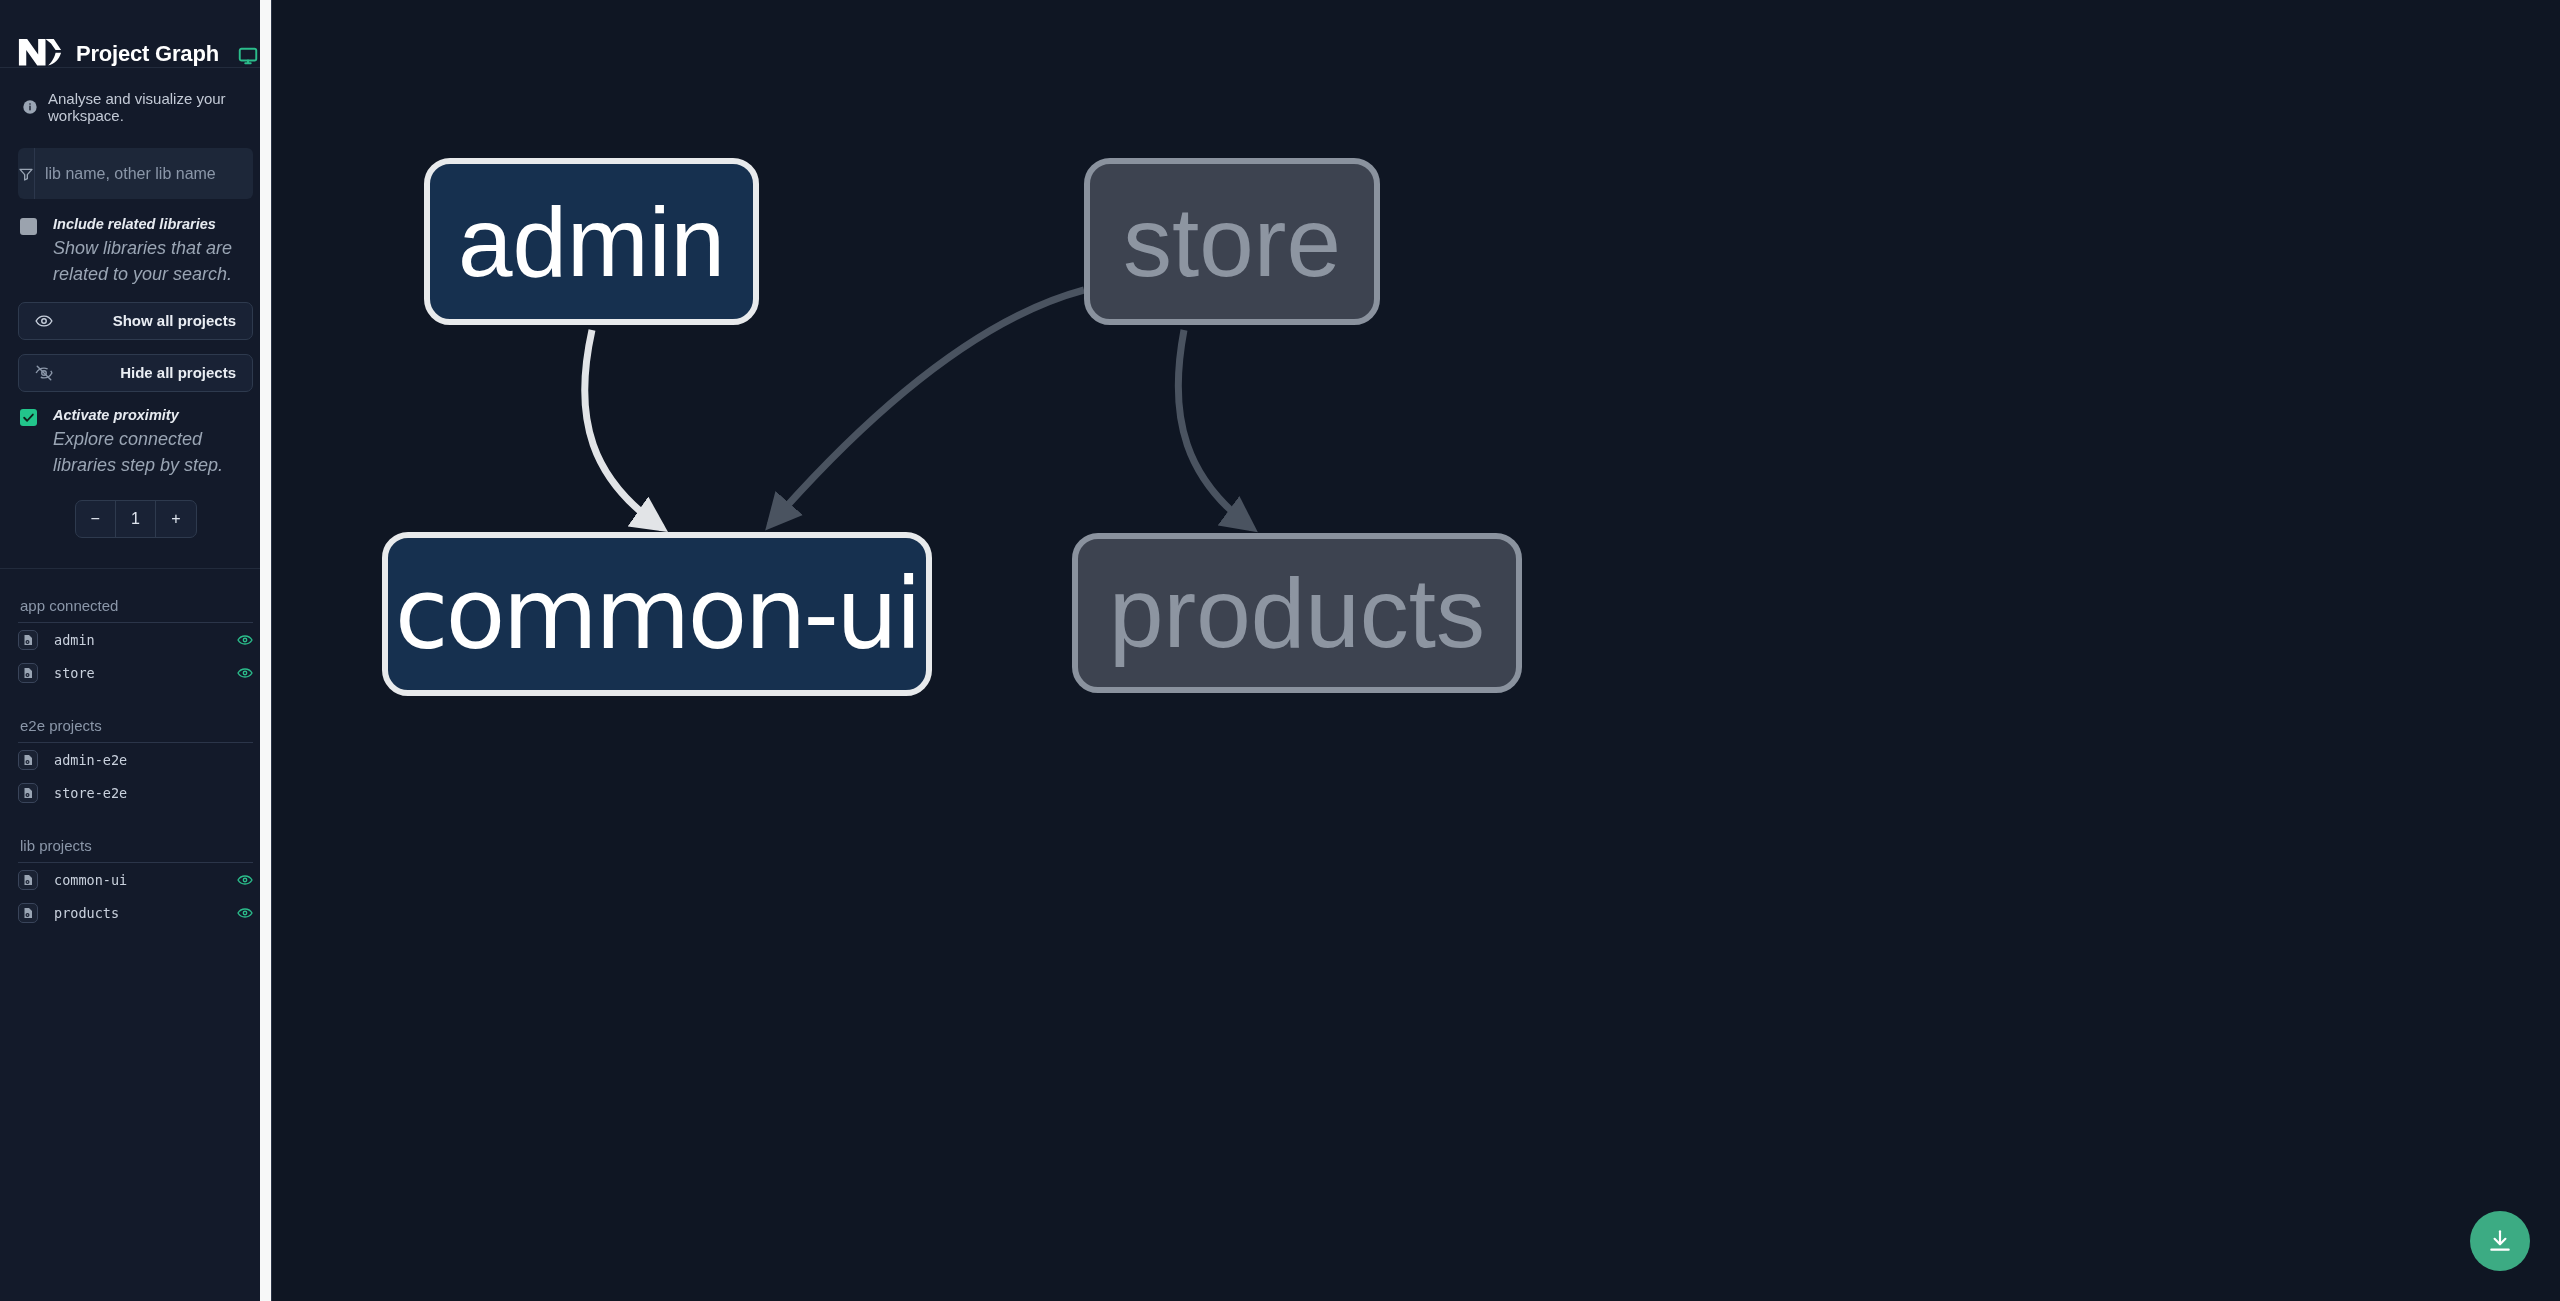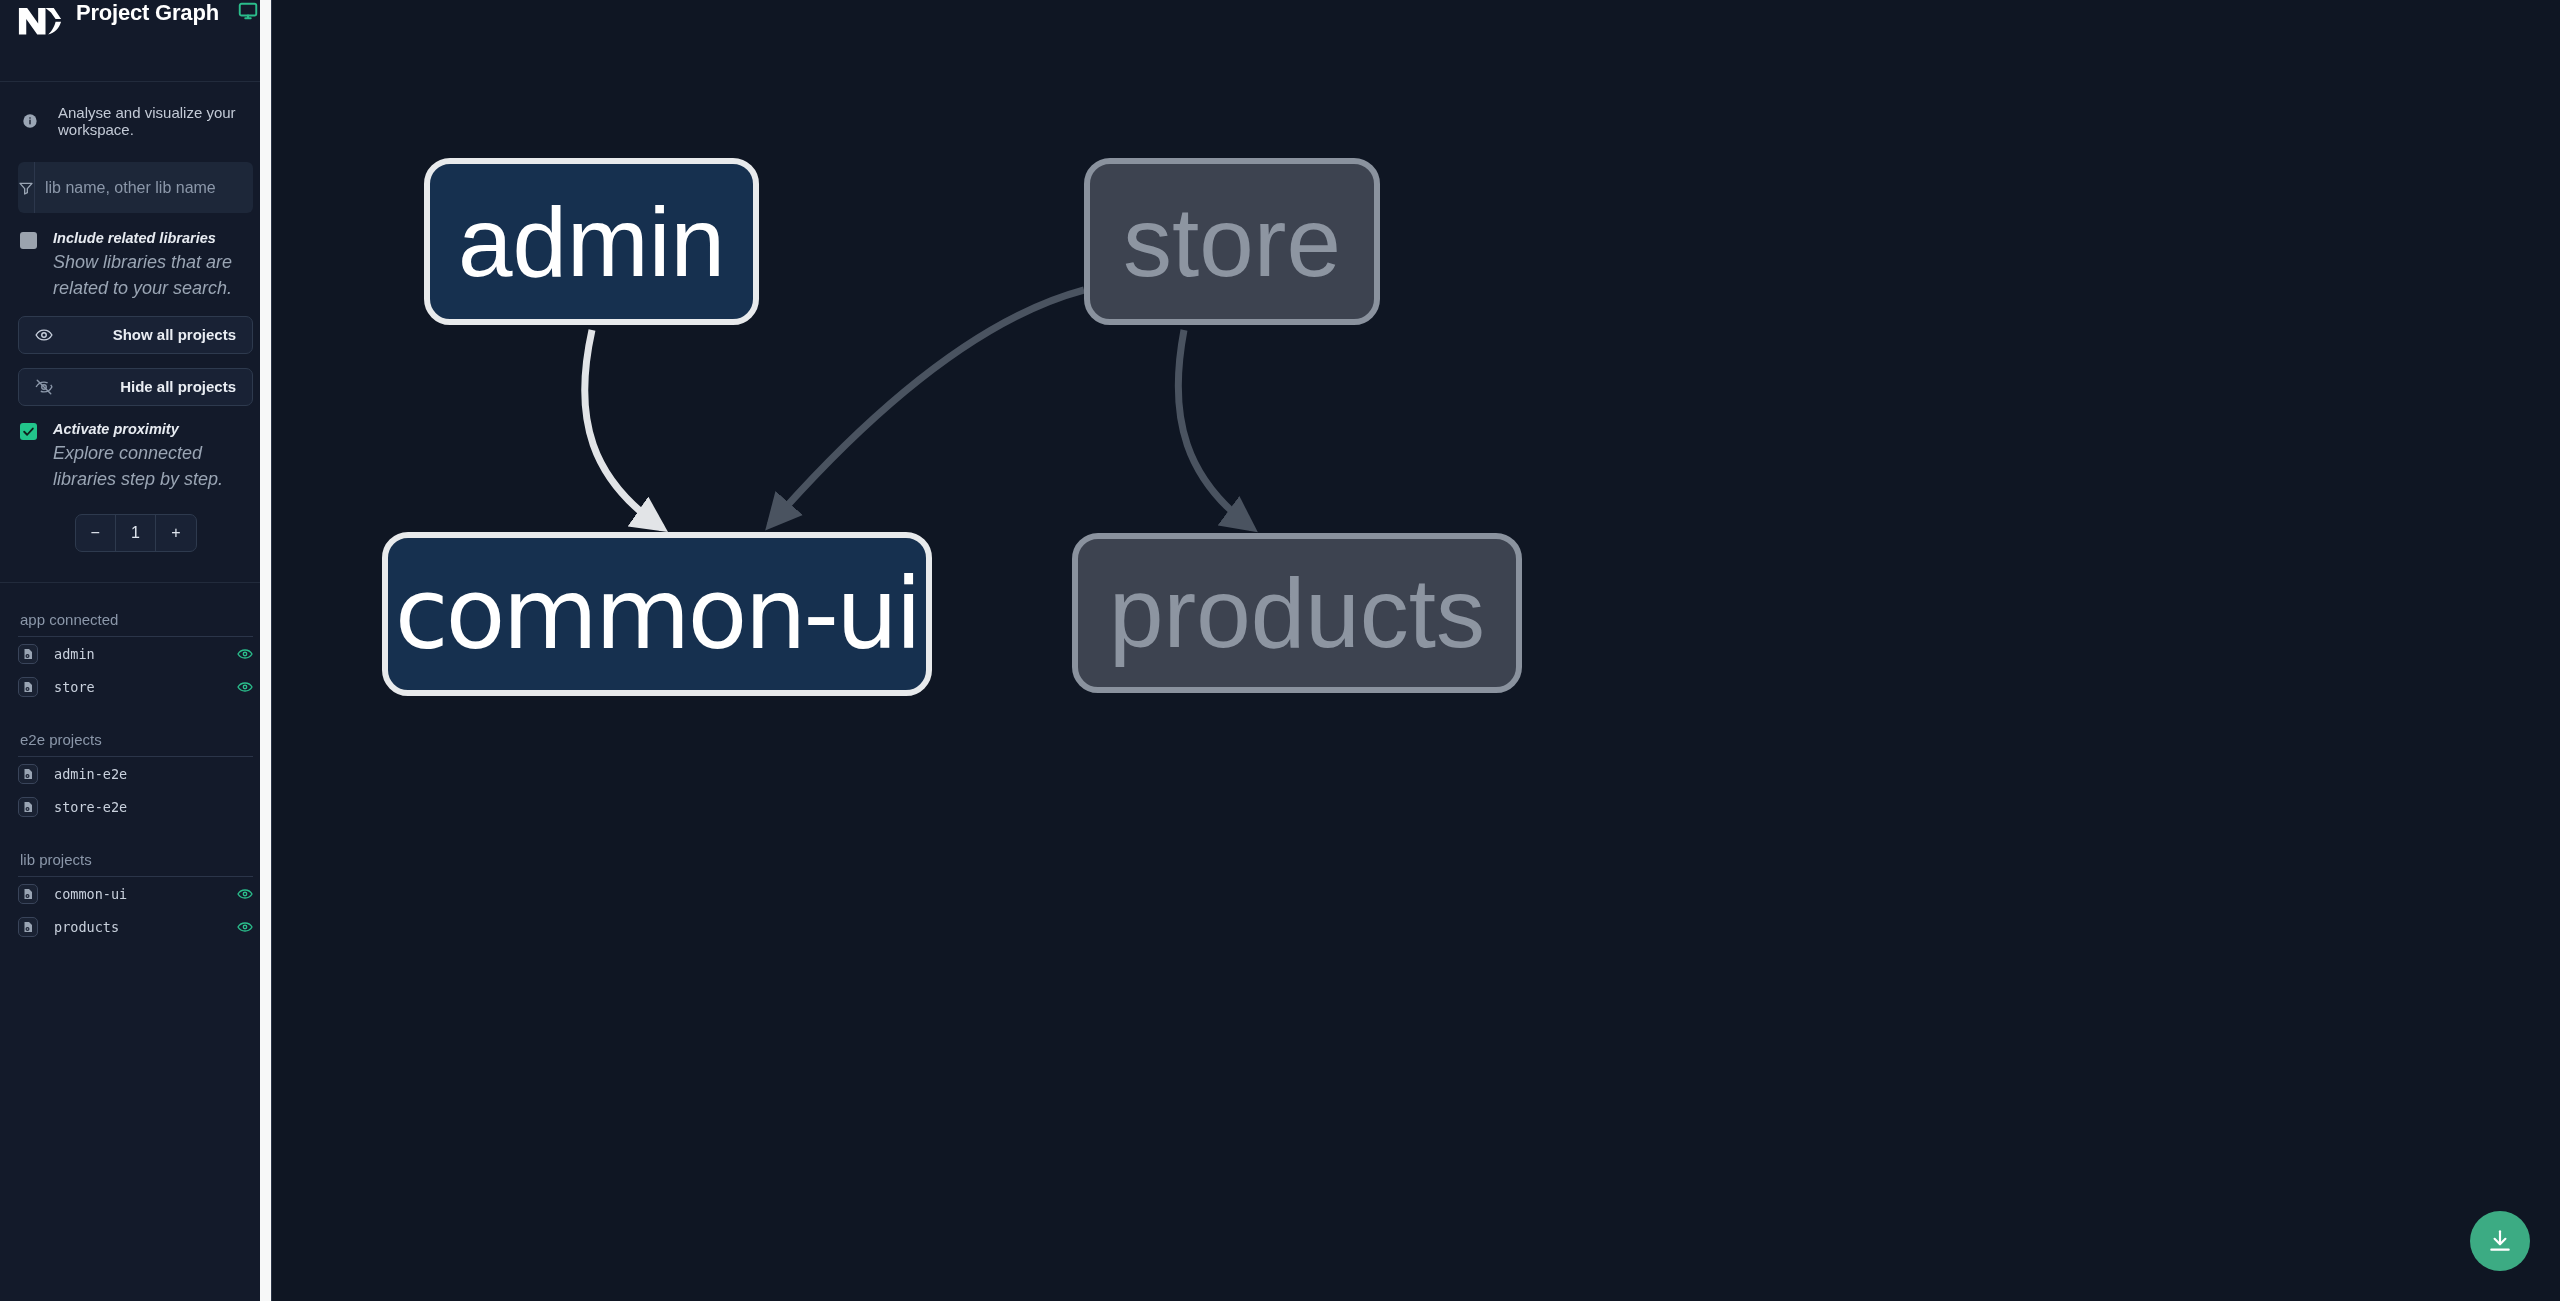--- a/index.html
+++ b/index.html
@@ -20,37 +20,37 @@
     flex: 0 0 272px;
     overflow: hidden;
   }
   .sb-scrollbar {
     position: absolute; top: 0; right: 0;
     width: 11px; height: 1301px;
     background: #f7f8f8;
   }
 
   .sb-header {
-    height: 82px;
-    display: flex; align-items: flex-start;
+    height: 68px;
+    display: flex; align-items: flex-end;
     padding: 0 18px;
     border-bottom: 1px solid #222b3c;
     gap: 14px;
   }
   .nx-logo { width: 44px; height: 36px; display: block; flex: 0 0 44px; }
   .sb-title {
     color: #ffffff; font-size: 22px; font-weight: bold;
     letter-spacing: -0.2px; white-space: nowrap;
   }
   .monitor-icon { width: 22px; height: 22px; display: block; flex: 0 0 22px; margin-left: 4px; }
 
   .sb-body { padding: 0 18px; }
 
   .sb-tagline {
-    display: flex; align-items: center; gap: 20px;
+    display: flex; align-items: center; gap: 10px;
     padding: 22px 0 0 4px;
     color: #c3cad6; font-size: 15px;
   }
   .info-icon { width: 16px; height: 16px; flex: 0 0 16px; display:block; }
 
   .search-row {
     margin-top: 24px;
     display: flex; align-items: stretch;
     height: 51px;
     background: #1d2739;

